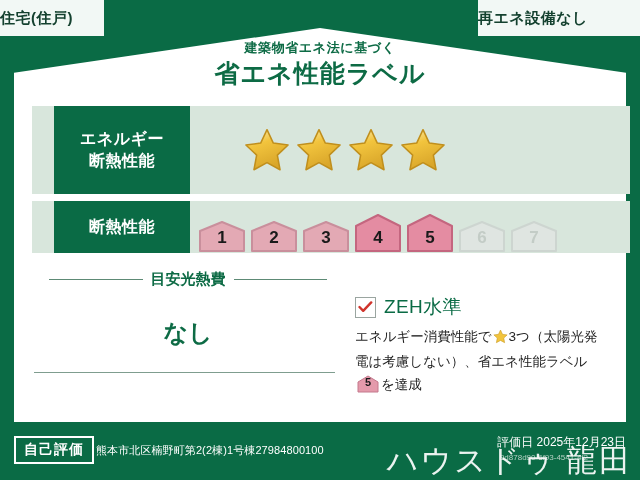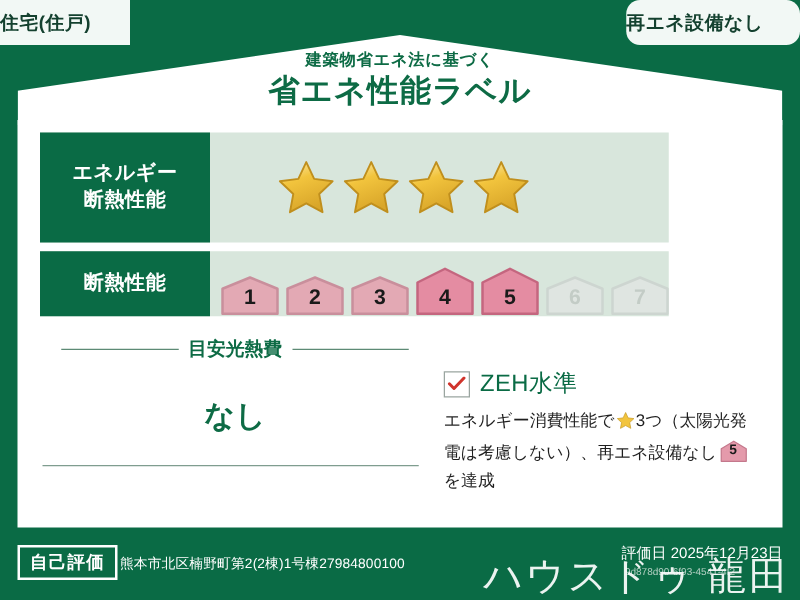--- a/index.html
+++ b/index.html
@@ -31,23 +31,22 @@
     justify-content: flex-start;
     z-index: 6;
   }
   #tag-dwelling {
     left: 0;
     width: 104px;
     height: 36px;
   }
   #tag-renewable {
     right: 0;
-    width: 139px;
+    width: 162px;
     height: 36px;
-    border-radius: 11px;
   }
 
   
   #roof {
     position: absolute;
     left: 14px;
     top: 28px;
     width: 612px;
     height: 72px;
     background: #ffffff;
@@ -85,24 +84,25 @@
     width: 612px;
     height: 326px;
     background: #ffffff;
     z-index: 3;
   }
 
   
   .perf-row {
     position: absolute;
     left: 18px;
-    width: 503px;
+    width: 576px;
     display: flex;
     align-items: stretch;
     background: #d8e6dc;
+    padding-left: 22px;
   }
   #row-energy { top: 10px; height: 88px; }
   #row-insulation { top: 105px; height: 52px; }
 
   .perf-label {
     width: 136px;
     background: #0a6b45;
     color: #ffffff;
     font-weight: bold;
     font-size: 16px;
@@ -471,21 +471,21 @@
               <path d="M1.5 6 L5.2 9.8 L13.2 1.4" fill="none" stroke="#d0342c" stroke-width="2.4" stroke-linecap="round" stroke-linejoin="round"></path>
             </svg>
           </span>
           <span id="zeh-title">ZEH水準</span>
         </div>
         <div id="zeh-desc">
           <span>エネルギー消費性能で</span><span class="inline-star">
             <svg width="15" height="15" viewBox="0 0 24 24" aria-hidden="true">
               <path d="M12 1.6 L15.2 8.5 L22.6 9.4 L17.2 14.5 L18.6 21.9 L12 18.3 L5.4 21.9 L6.8 14.5 L1.4 9.4 L8.8 8.5 Z" fill="#f2c43d" stroke="#c79a22" stroke-width="0.9" stroke-linejoin="round"></path>
             </svg>
-          </span><span>3つ（太陽光発電は考慮しない）、再エネ設備なし</span><span class="inline-grade">
+          </span><span>3つ（太陽光発電は考慮しない）、省エネ性能ラベル</span><span class="inline-grade">
             <svg width="22" height="18" viewBox="0 0 22 18" aria-hidden="true">
               <path d="M1 7 L11 1 L21 7 L21 17 L1 17 Z" fill="#e49aab" stroke="#c4788c" stroke-width="1" stroke-linejoin="round"></path>
             </svg>
             <span>5</span>
           </span><span>を達成</span>
         </div>
       </div>
 
     </div>
   </div>

